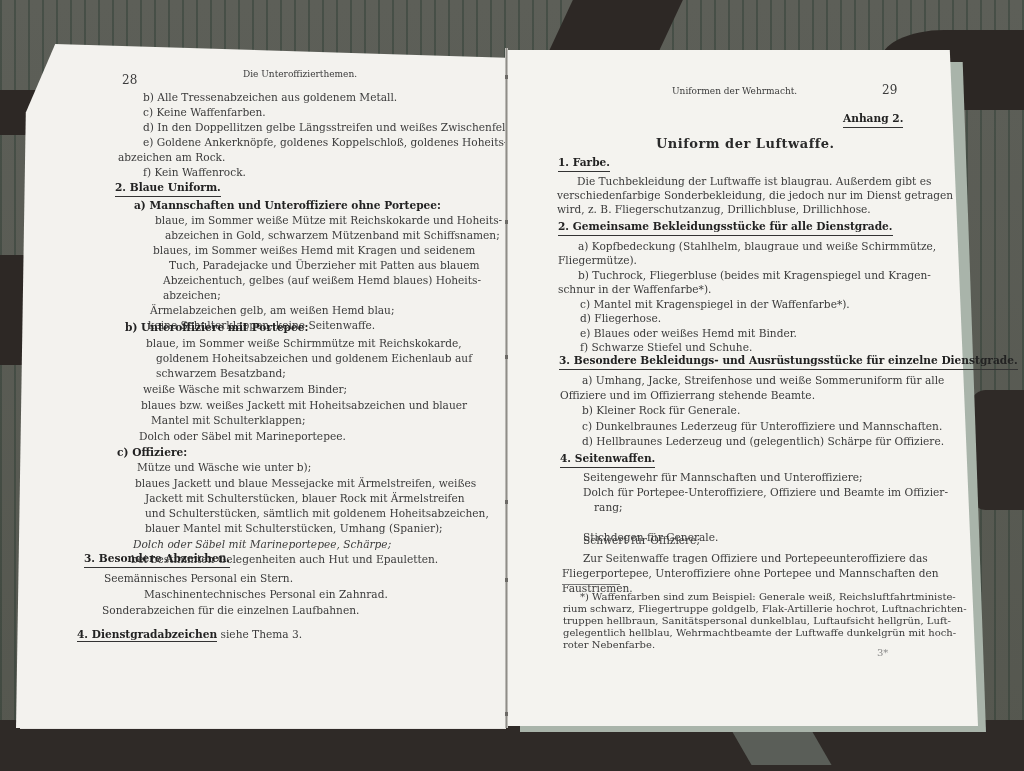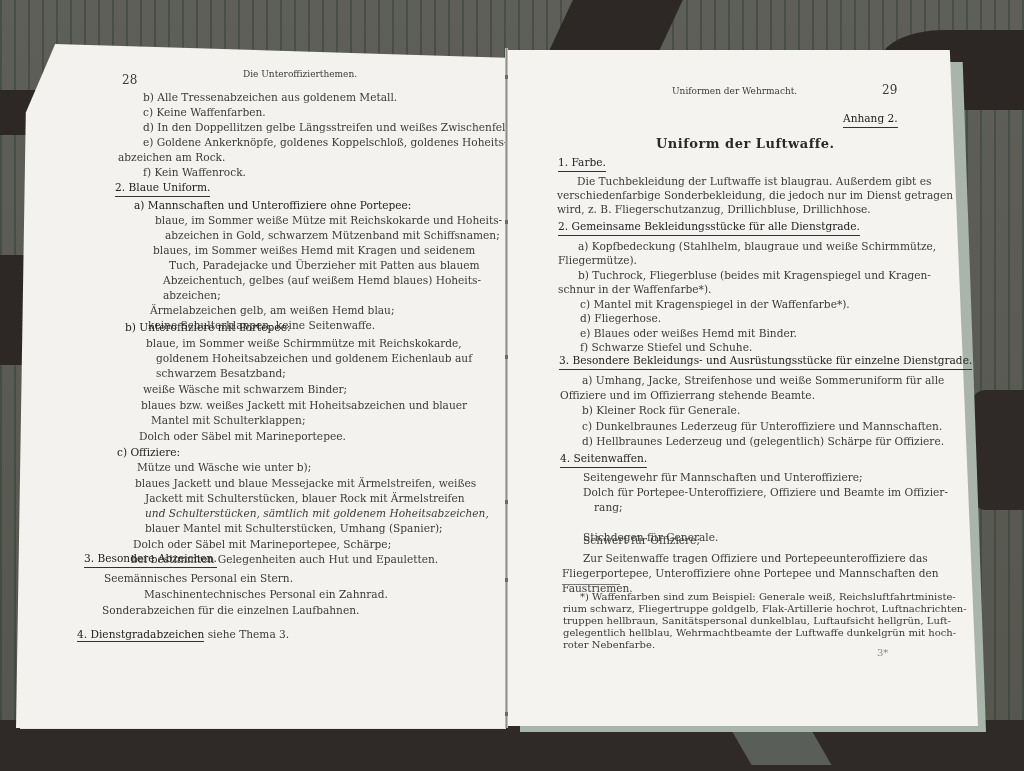--- a/index.html
+++ b/index.html
@@ -38,21 +38,21 @@
     left:508px;top:50px;width:470px;height:676px;
     clip-path:polygon(0 0, 94% 0, 100% 100%, 0 100%);
     background:#f4f3ef;
   }
   .gutter{position:absolute;left:505px;top:48px;width:3px;height:680px;
     background:linear-gradient(90deg,#cfcec9,#8f8d88,#d8d7d2);}
   .stitch{position:absolute;left:505px;width:3px;height:4px;background:#6c6a66;}
 
   .text{position:absolute;font-size:10.6px;line-height:15.2px;color:#3b3b3b;white-space:nowrap;}
   .small{font-size:10px;line-height:12px;}
-  .bold{font-weight:normal;color:#222;}
+  .bold{font-weight:bold;color:#222;}
   .ul{border-bottom:1.5px solid #333;padding-bottom:1px;}
   .pgno{font-size:12px;}
   .running{font-size:9px;}
   .title{font-size:13px;font-weight:bold;letter-spacing:.5px;color:#2a2a2a;}
   .footrule{position:absolute;width:58px;height:1px;background:#777;}
 </style>
 </head>
 <body>
 
 <div class="bg">
@@ -104,23 +104,23 @@
   <div class="text" style="left:141px;top:398px;">blaues bzw. weißes Jackett mit Hoheitsabzeichen und blauer</div>
   <div class="text" style="left:151px;top:413px;">Mantel mit Schulterklappen;</div>
   <div class="text" style="left:139px;top:429px;">Dolch oder Säbel mit Marineportepee.</div>
 </div>
 
 <div class="text bold" style="left:117px;top:445px;">c) Offiziere:</div>
 <div>
   <div class="text" style="left:137px;top:460px;">Mütze und Wäsche wie unter b);</div>
   <div class="text" style="left:135px;top:476px;">blaues Jackett und blaue Messejacke mit Ärmelstreifen, weißes</div>
   <div class="text" style="left:145px;top:491px;">Jackett mit Schulterstücken, blauer Rock mit Ärmelstreifen</div>
-  <div class="text" style="left:145px;top:506px;font-style:italic;">und Schulterstücken, sämtlich mit goldenem Hoheitsabzeichen,</div>
+  <div class="text" style="left:145px;top:506px;">und Schulterstücken, sämtlich mit goldenem Hoheitsabzeichen,</div>
   <div class="text" style="left:145px;top:521px;">blauer Mantel mit Schulterstücken, Umhang (Spanier);</div>
-  <div class="text" style="left:133px;top:537px;">Dolch oder Säbel mit Marineportepee, Schärpe;</div>
+  <div class="text" style="left:133px;top:537px;font-style:italic;">Dolch oder Säbel mit Marineportepee, Schärpe;</div>
   <div class="text" style="left:131px;top:552px;">bei bestimmten Gelegenheiten auch Hut und Epauletten.</div>
 </div>
 
 <div class="text bold ul" style="left:84px;top:551px;">3. Besondere Abzeichen.</div>
 <div>
   <div class="text" style="left:104px;top:571px;">Seemännisches Personal ein Stern.</div>
   <div class="text" style="left:104px;top:587px;margin-left:40px;">Maschinentechnisches Personal ein Zahnrad.</div>
   <div class="text" style="left:102px;top:603px;">Sonderabzeichen für die einzelnen Laufbahnen.</div>
 </div>
 <div class="text" style="left:77px;top:627px;">

